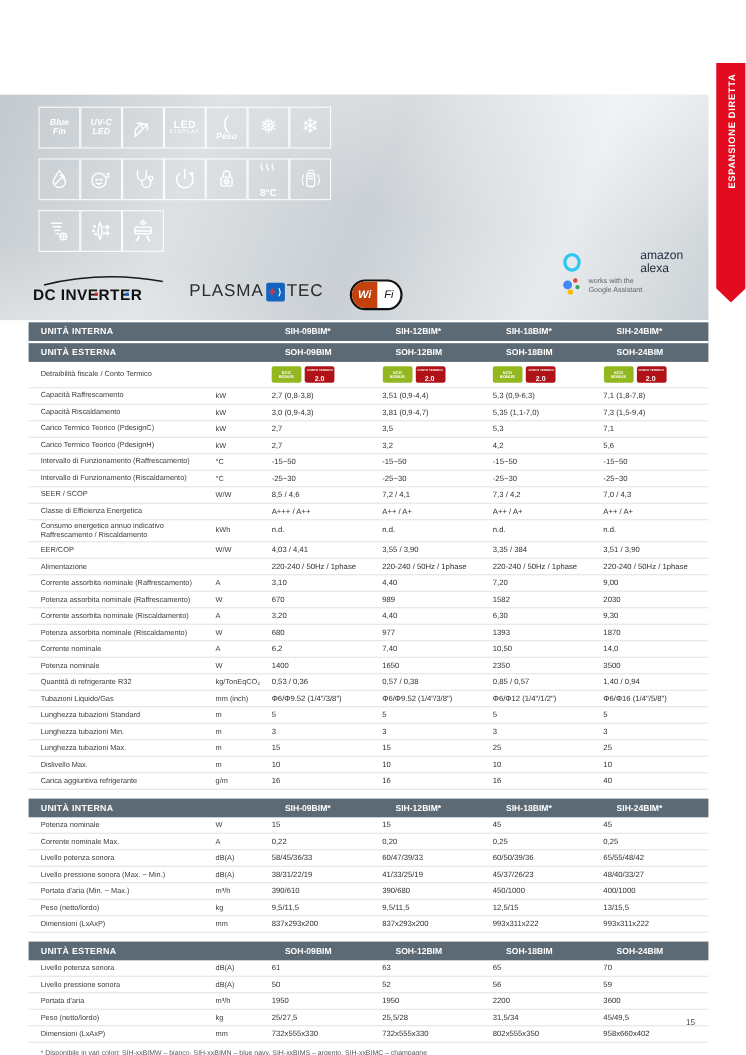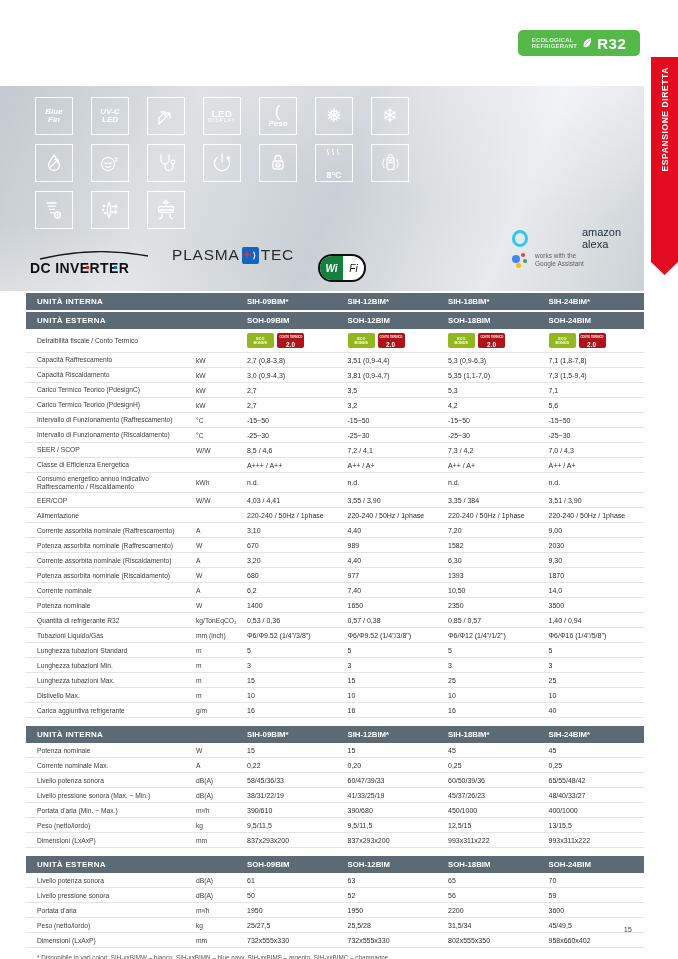--- a/index.html
+++ b/index.html
@@ -20,47 +20,47 @@
   .ribbon span{writing-mode:vertical-rl;transform:rotate(180deg);color:#fff;font-weight:bold;
           font-size:8.5px;letter-spacing:.6px;white-space:nowrap;}
 
   
   .hero{position:absolute;left:0;top:86px;width:644px;height:205px;
         background:
           radial-gradient(120% 170% at 88% -30%, rgba(255,255,255,.6), rgba(255,255,255,0) 55%),
           radial-gradient(140% 120% at -15% 125%, rgba(255,255,255,.55), rgba(255,255,255,0) 50%),
           linear-gradient(112deg,#c3c9ce 0%,#dde1e4 28%,#c9cfd4 52%,#e8ebed 78%,#ccd2d6 100%);}
   .icons{position:absolute;left:35px;top:11px;display:grid;grid-template-columns:repeat(7,38px);
-         grid-auto-rows:38px;gap:9px 18px;}
+         grid-auto-rows:38px;gap:9px 0;}
   .cell{border:1px solid rgba(255,255,255,.9);color:#fff;display:flex;flex-direction:column;
         align-items:center;justify-content:center;text-align:center;line-height:.95;}
   .ftxt{font-weight:bold;font-style:italic;font-size:8px;}
   .led-big{font-weight:bold;font-size:9.5px;letter-spacing:.5px;}
   .led-sub{font-size:5px;letter-spacing:1px;}
   .turbo{display:flex;align-items:center;}
   .turbo .par{font-size:17px;font-weight:400;font-style:normal;margin-right:1px;}
   .glyph{font-size:19px;font-weight:400;font-style:normal;}
   .c8 .deg{font-weight:bold;font-size:9px;font-style:normal;margin-top:15px;}
   .cell svg{stroke:#fff;fill:none;stroke-width:1.3;stroke-linecap:round;stroke-linejoin:round;}
 
   
   .dc{position:absolute;left:30px;top:165px;width:128px;}
   .dc svg{display:block;margin-left:8px;}
   .dc .t{font-size:14px;font-weight:800;letter-spacing:.4px;color:#111;position:relative;}
   .dc .t i{position:absolute;width:3px;height:3px;top:6px;}
   .dc .r{left:56px;background:#d22;}
   .dc .b{left:84px;background:#16c;}
-  .plasma{position:absolute;left:172px;top:160px;display:flex;align-items:center;
+  .plasma{position:absolute;left:172px;top:170px;display:flex;align-items:center;
           font-size:15.5px;letter-spacing:.8px;color:#2b2b2b;}
   .plasma .sq{width:17px;height:17px;background:#1565c0;border-radius:2px;margin:0 2px;
           display:flex;align-items:center;justify-content:center;color:#e53935;font-weight:bold;font-size:12px;}
   .plasma .sq em{color:#fff;font-style:normal;font-size:8px;margin-left:1px;}
   .wifi{position:absolute;left:318px;top:168px;width:44px;height:24px;border:2px solid #101010;
         border-radius:14px;overflow:hidden;display:flex;background:#fff;}
-  .wifi .wi{background:#15803d;color:#fff;flex:1.1;display:flex;align-items:center;justify-content:center;
+  .wifi .wi{background:#c2410c;color:#fff;flex:1.1;display:flex;align-items:center;justify-content:center;
         font-weight:bold;font-style:italic;font-size:10px;text-align:center;}
   .wifi .fi{flex:1;display:flex;align-items:center;justify-content:center;color:#101010;
         font-weight:normal;font-style:italic;font-size:10px;}
   .alexa{position:absolute;left:512px;top:140px;display:flex;align-items:center;gap:6px;}
   .alexa .ring{width:11px;height:11px;border:3px solid #2ec7f2;border-radius:50%;}
   .alexa .t{font-size:11px;color:#232f3e;margin-left:48px;}
   .gassist{position:absolute;left:512px;top:166px;display:flex;align-items:center;gap:7px;}
   .gdots{position:relative;width:16px;height:16px;}
   .gdots i{position:absolute;border-radius:50%;}
   .gd-blue{width:8px;height:8px;background:#4285f4;left:0;top:3px;}
@@ -68,21 +68,21 @@
   .gd-yellow{width:5px;height:5px;background:#fbbc05;left:4px;top:11px;}
   .gd-green{width:4px;height:4px;background:#34a853;left:11px;top:7px;}
   .gassist .t{font-size:6.5px;line-height:1.25;color:#5f6368;}
 
   
   .content{position:absolute;left:26px;top:293px;width:618px;}
   .thead{background:#5c6a75;color:#fff;}
   .th-row{display:grid;grid-template-columns:216px repeat(4,1fr);align-items:center;height:17px;}
   .th-row + .th-row{border-top:2px solid #fff;}
   .th-label{font-size:8px;font-weight:bold;letter-spacing:.3px;padding-left:11px;}
-  .th-m{font-size:7.8px;font-weight:bold;padding-left:5px;}
+  .th-m{font-size:7.8px;font-weight:bold;padding-left:5px;margin-left:12px;}
   .row{display:grid;grid-template-columns:170px 46px repeat(4,1fr);align-items:center;
        min-height:15px;border-bottom:1px solid #e2e4e5;box-sizing:border-box;}
   .c-label{font-size:6.7px;color:#3c3c3c;padding:2px 4px 2px 11px;line-height:1.15;}
   .c-unit{font-size:6.7px;color:#3c3c3c;}
   .c-v{font-size:7px;color:#2e2e2e;padding-left:5px;}
   .badgerow{min-height:24px;}
   .bwrap{display:flex;gap:3px;align-items:center;padding-left:5px;}
   .b-eco{width:27px;height:15px;background:#93b71e;border-radius:2px;display:flex;
          align-items:center;justify-content:center;}
   .b-eco .in{transform:scale(.42);font-size:9px;font-weight:bold;color:#fff;line-height:.95;
@@ -94,31 +94,20 @@
   .tbl{margin-top:0;}
   .tbl + .tbl{margin-top:8px;}
   .footnote{margin-top:6px;font-size:6.3px;color:#555;padding-left:11px;}
   .pagenum{position:absolute;right:46px;top:925px;font-size:7.5px;color:#444;}
 </style>
 </head>
 <body>
 
 <div class="page">
 
-  <div class="r32">
-    <div class="lines">
-      <span>ECOLOGICAL</span>
-      <span>REFRIGERANT</span>
-    </div>
-    <svg width="14" height="14" viewBox="0 0 24 24">
-      <path d="M19 4C8 6 5 12 6.5 19c7 1.5 12.5-3 12.5-15z" fill="#fff" stroke="none"></path>
-      <path d="M7.5 18C10 13 14 9 17.5 6.5" stroke="#54b948" stroke-width="1.2" fill="none"></path>
-    </svg>
-    <span class="code">R32</span>
-  </div>
 
   <div class="ribbon">
     <span>ESPANSIONE DIRETTA</span>
   </div>
 
   <div class="hero">
     <div class="icons">
       <div class="cell ftxt">
         <span>Blue</span>
         <span>Fin</span>

